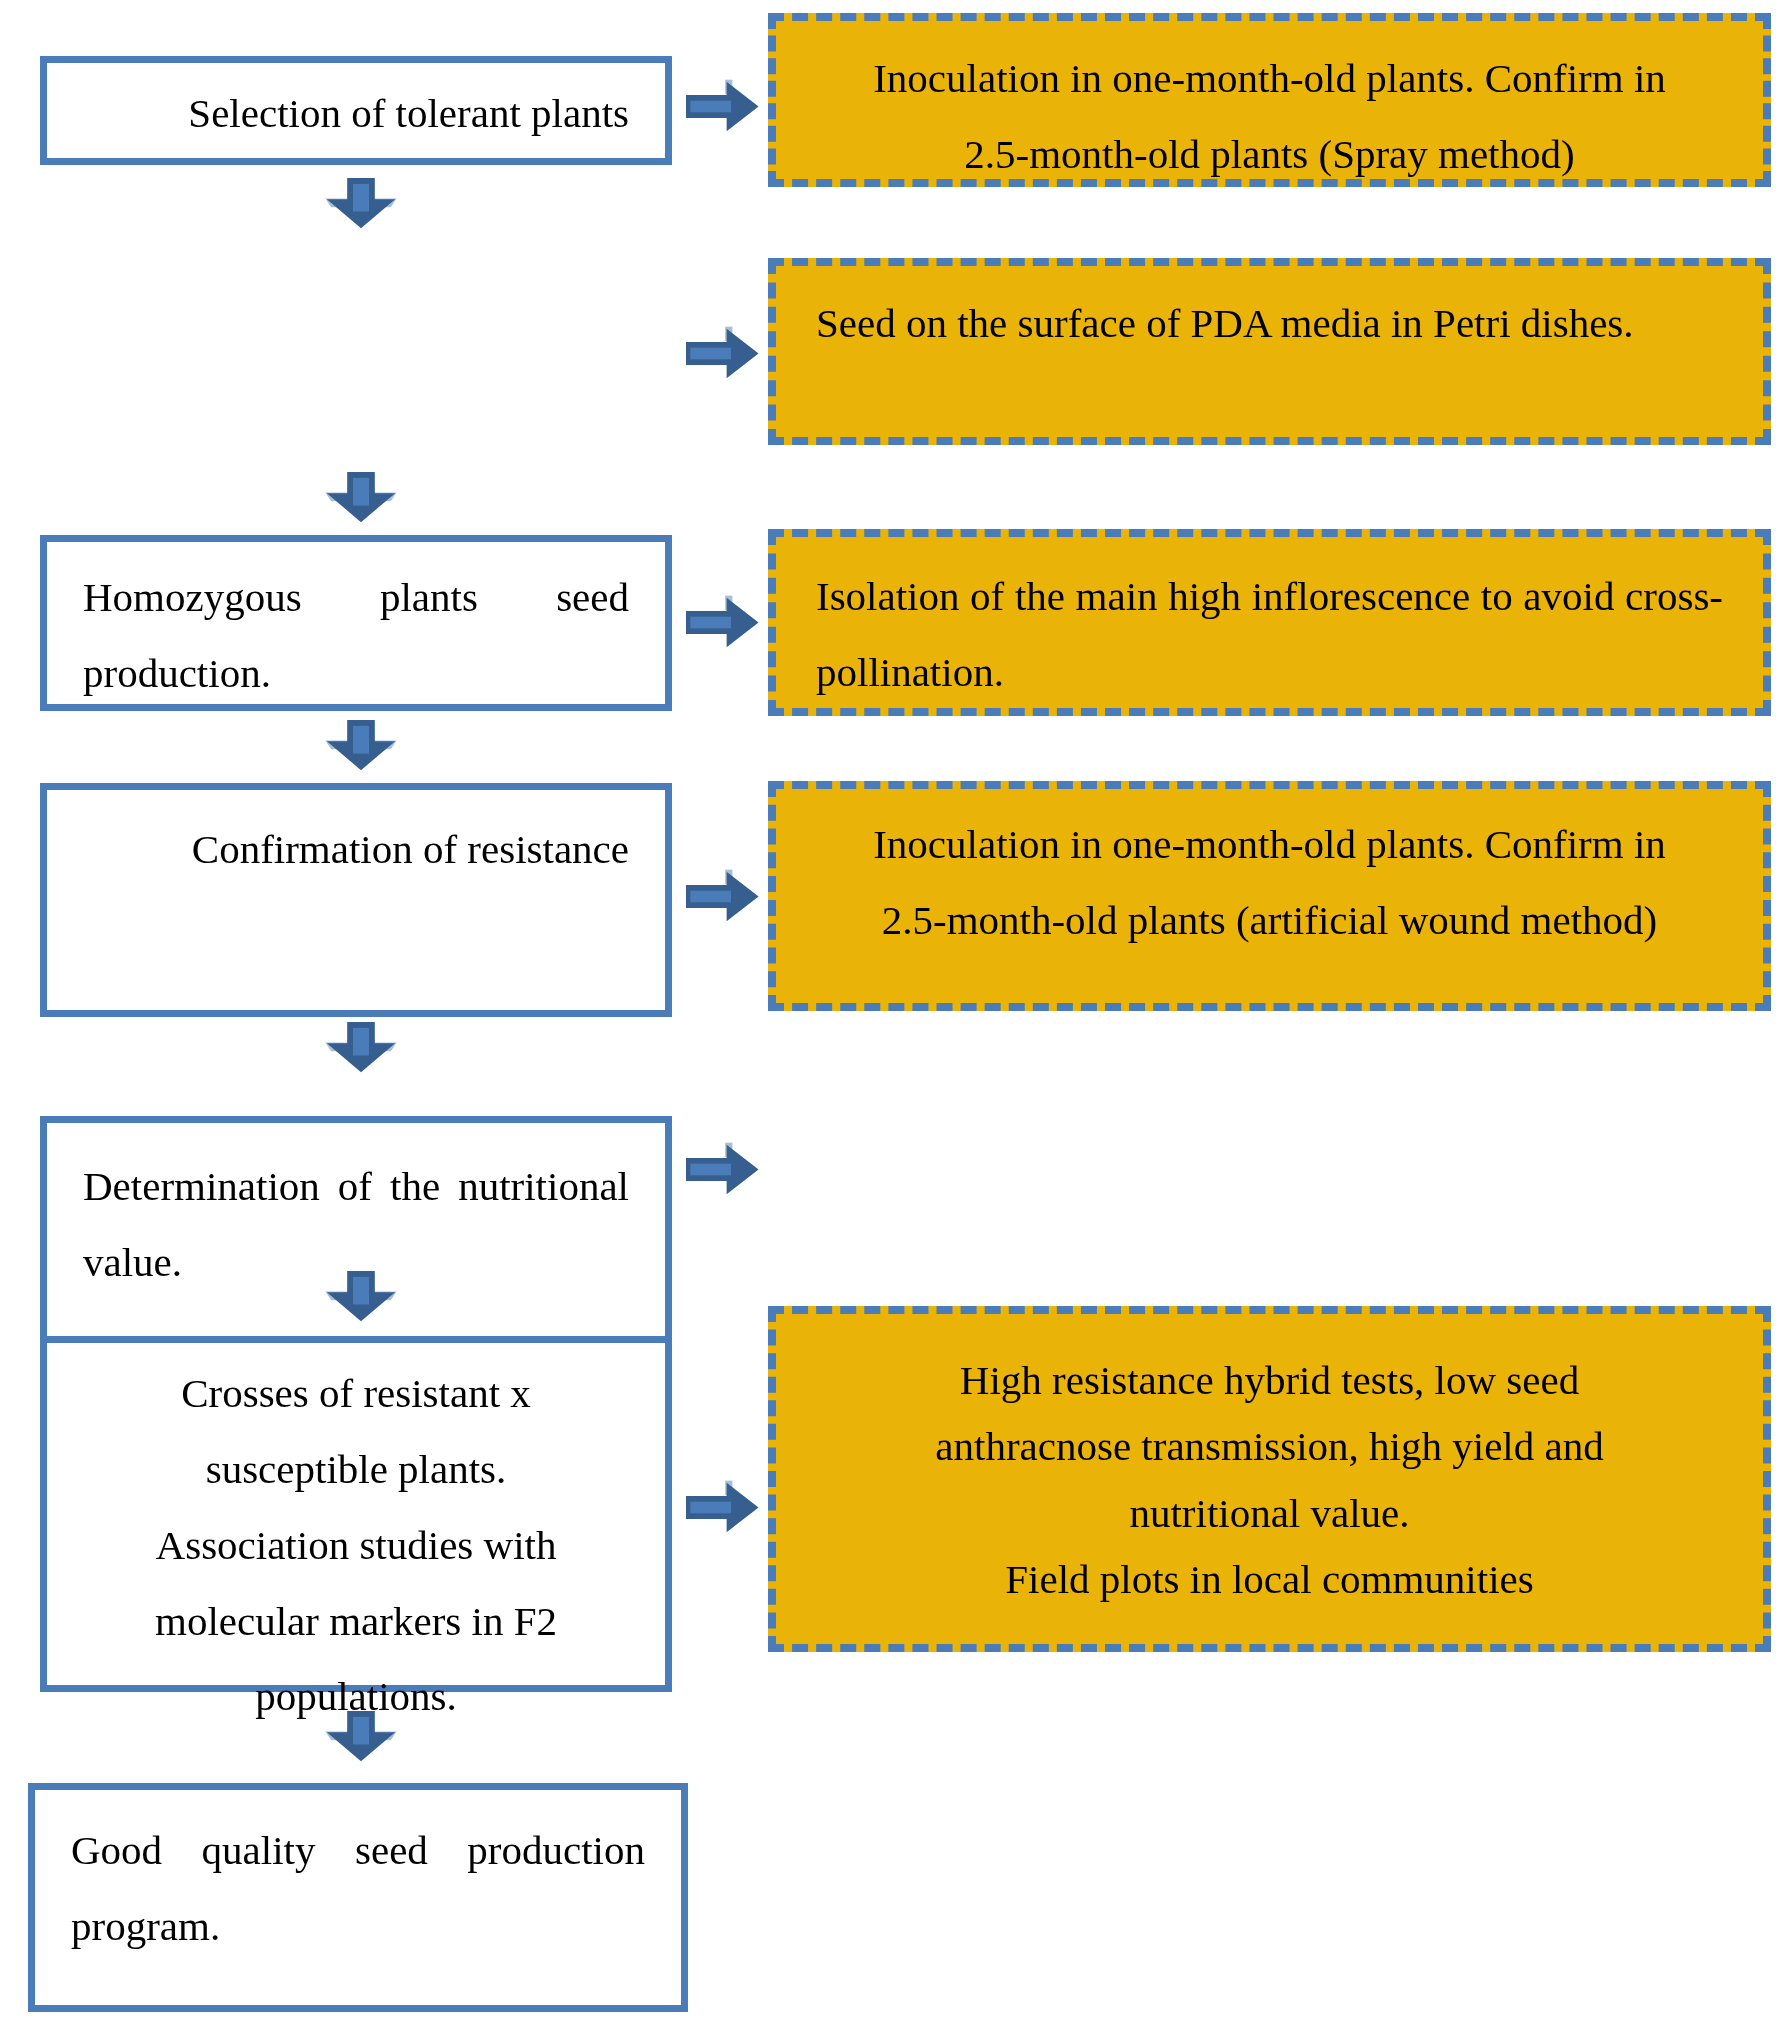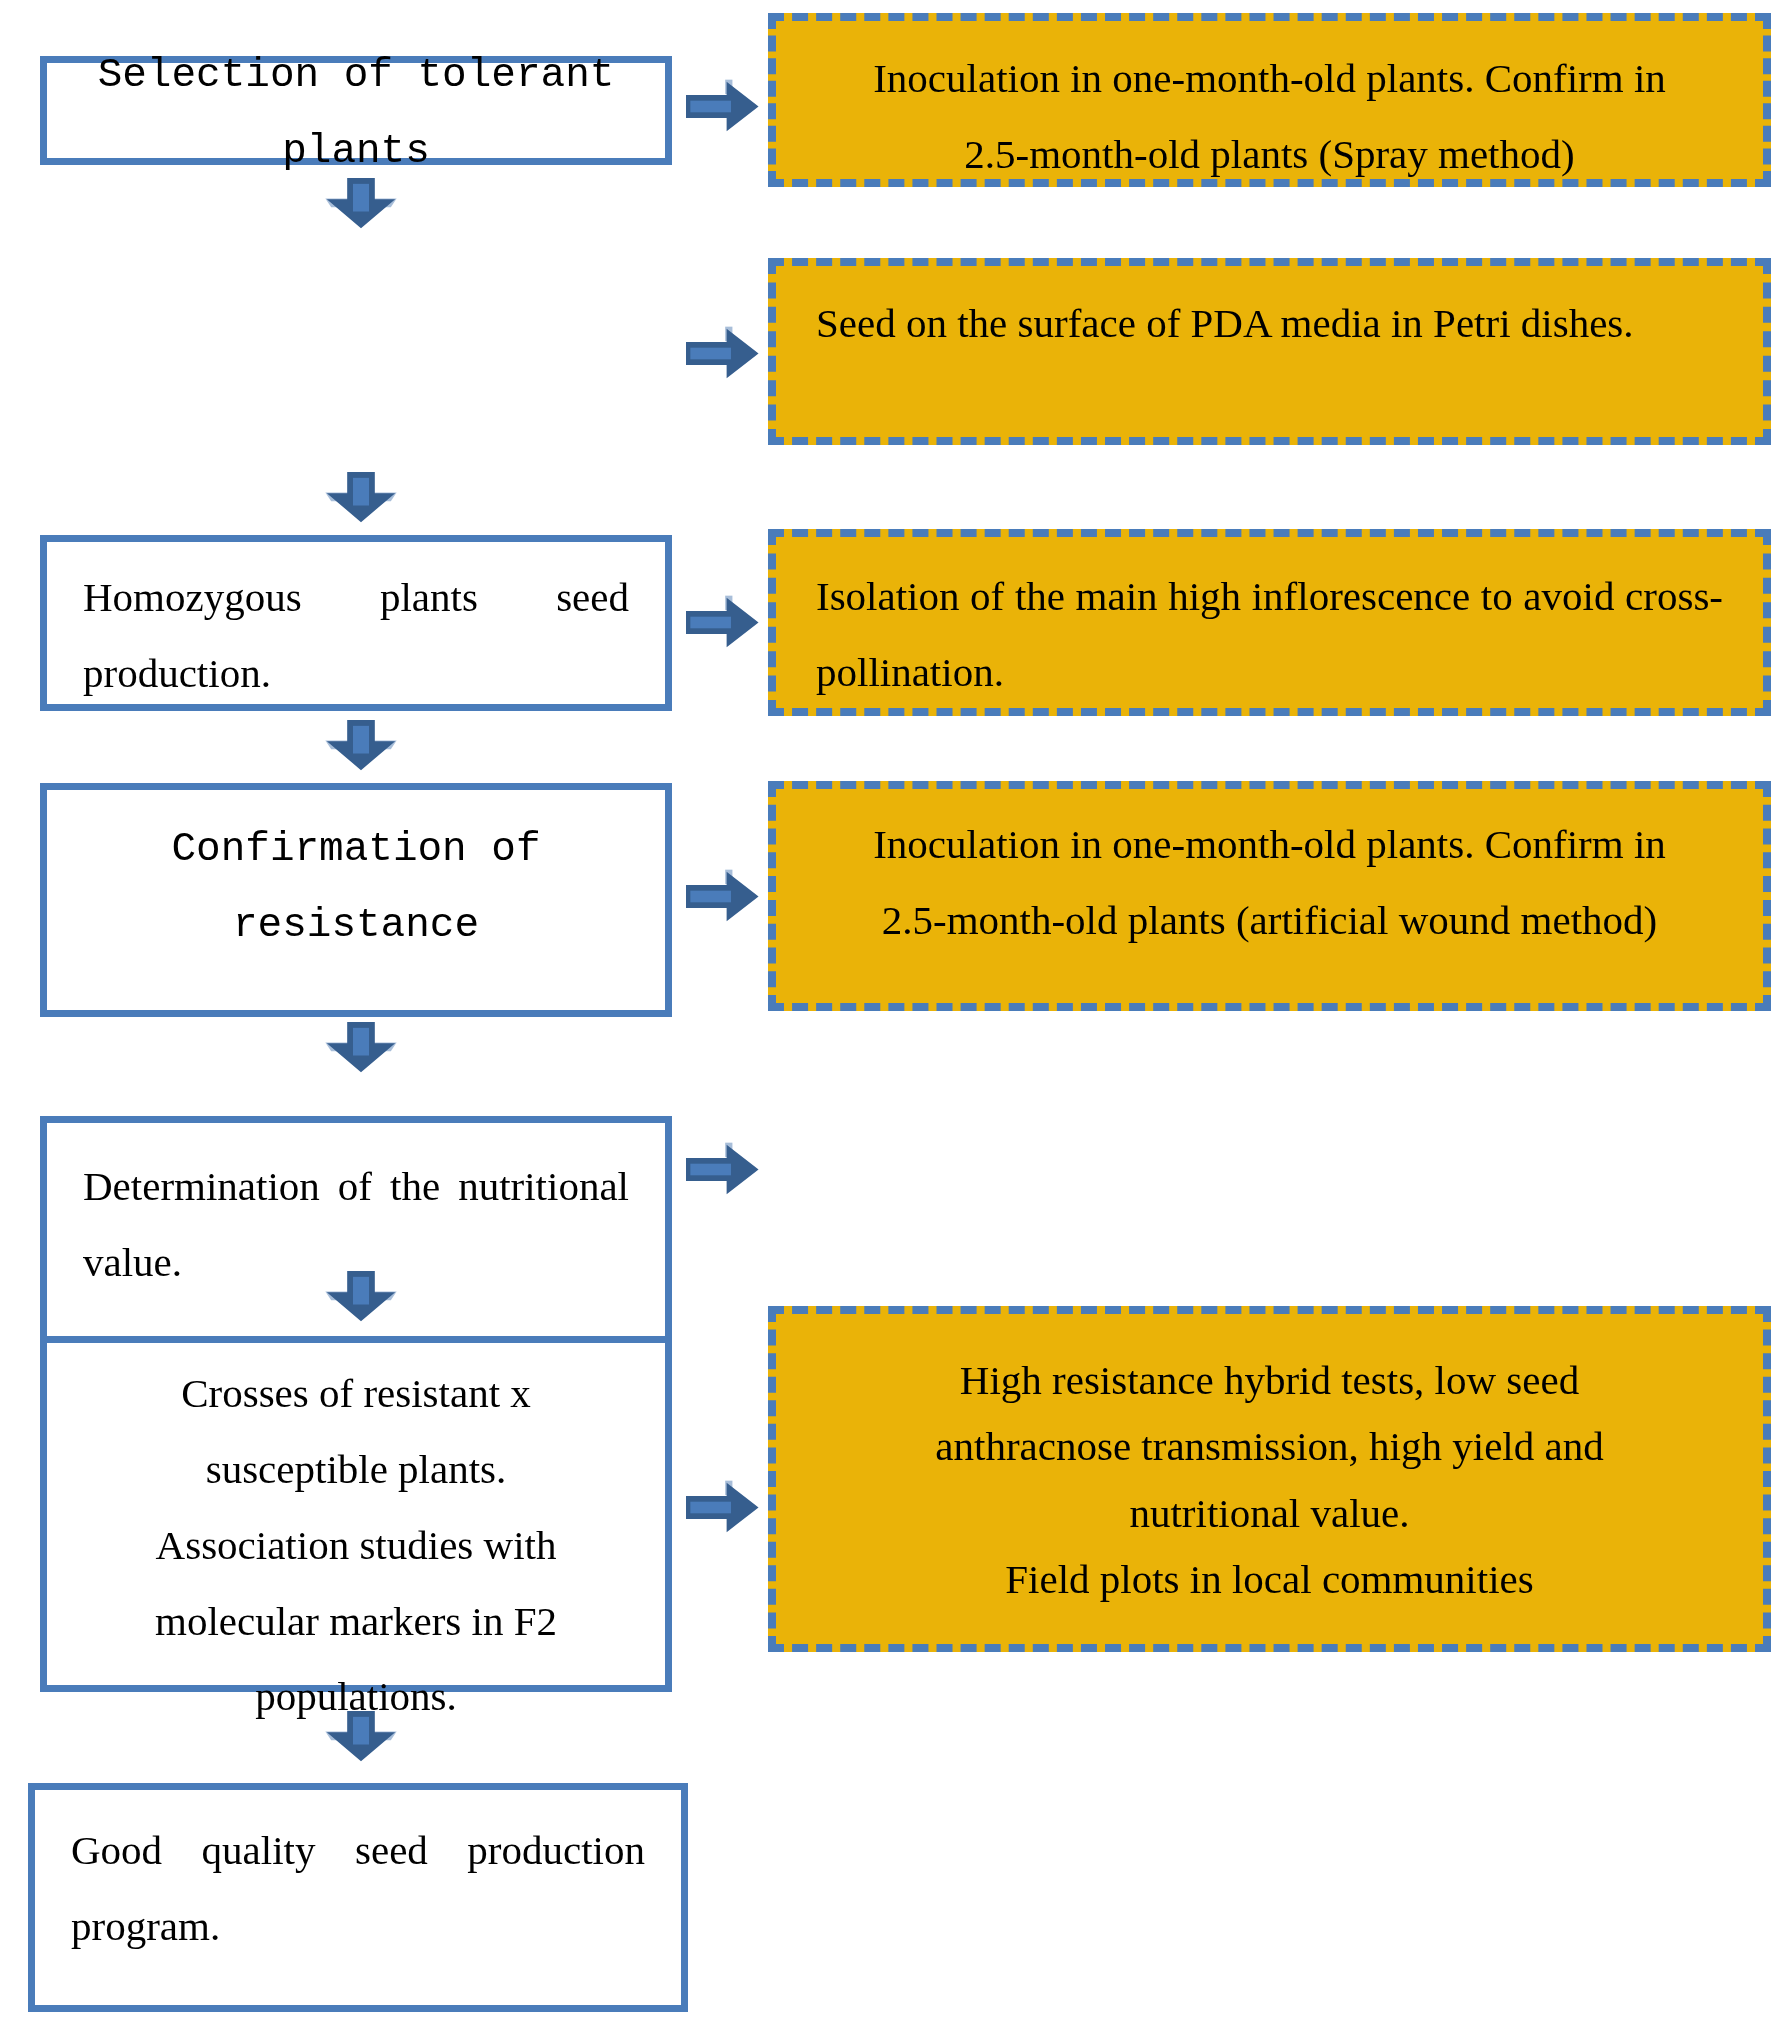--- a/index.html
+++ b/index.html
@@ -38,21 +38,21 @@
     width:1003px;
     box-sizing:border-box;
     border:8.7px dashed var(--dashed-border);
     background:#eab308;
     padding:14.5px 40px 7.3px 40px;
     font-family:Liberation Serif, serif;
   }
   .box-text{margin:0;}
   .v-center{display:flex;align-items:center;}
   .v-center .box-text{width:100%;}
-  .t-left{text-align:center;font-family:Liberation Mono, monospace;}
+  .t-left{text-align:right;}
   .t-just{text-align:justify;}
   .t-center{text-align:center;}
   .t-center .box-text{margin:0 auto;}
   .maxw-1080 .box-text{max-width:813px;}
   .maxw-1060 .box-text{max-width:770px;}
   .maxw-650 .box-text{max-width:479px;}
   .tight{line-height:1.62;}
   .arrow{position:absolute;}
   .a-dark{fill:var(--arrow-dark);}
   .a-mid{fill:var(--arrow-mid);}

